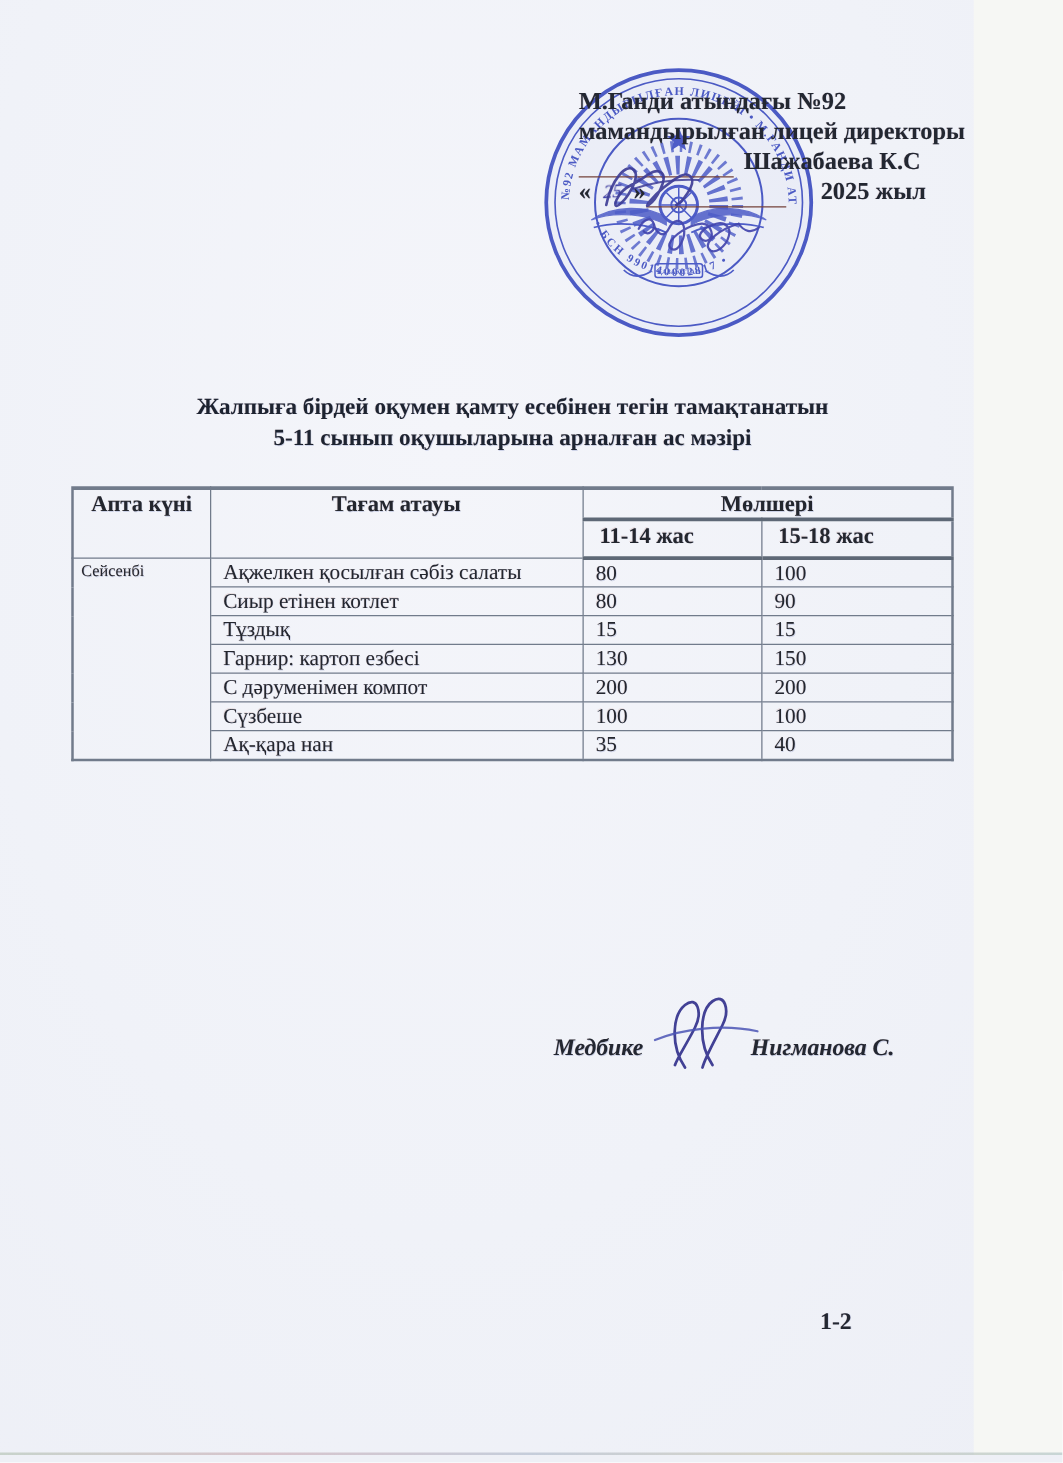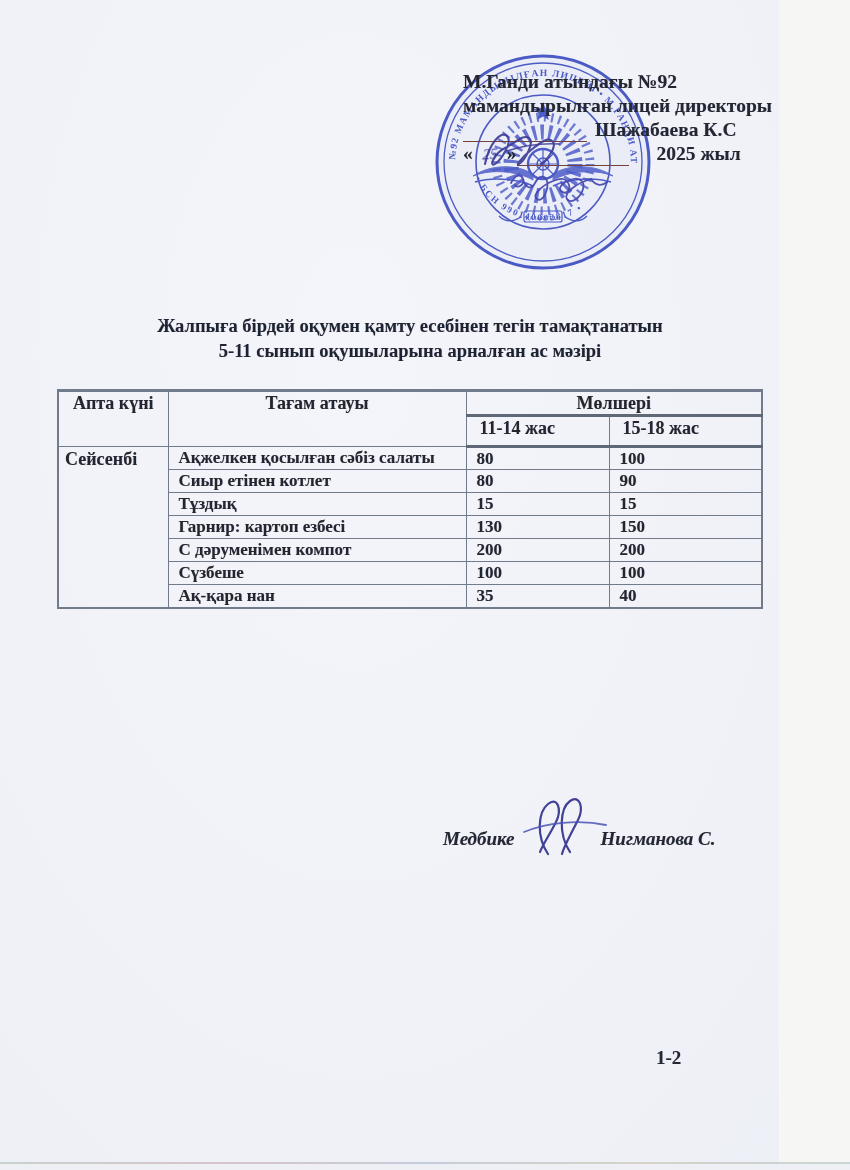--- a/index.html
+++ b/index.html
@@ -62,22 +62,22 @@
   table.menu, table.menu th, table.menu td { border:1.5px solid #717b8b; }
   table.menu { border-width:2.5px; border-top-width:3px; }
   table.menu thead tr.h1 th { height:23px; }
   table.menu thead tr.h2 th { height:31px; }
   table.menu thead th { font-size:18px; font-weight:bold; vertical-align:top; padding-top:1px; }
   table.menu thead th.center { }
   table.menu thead th.agecol { text-align:left; padding-left:13px; }
   table.menu thead tr.h2 th { border-bottom:3px solid #5e6876;font-family:Liberation Serif, serif; }
   table.menu th.span2 { border-bottom:3px solid #5e6876; }
   table.menu tbody td { height:23px; padding:0 2px 0 10px; vertical-align:middle;
-                        overflow:hidden; white-space:nowrap;font-weight:bold; }
-  table.menu td.day { font-weight:bold; vertical-align:top; padding:2px 2px 0 6px; font-size:18px; }
+                        overflow:hidden; white-space:nowrap; }
+  table.menu td.day { font-weight:normal; vertical-align:top; padding:2px 2px 0 6px; font-size:13px; }
 
   
   .nurse-row { position:absolute; left:443px; top:828px; z-index:2; font-weight:bold;
                font-size:19px; display:flex; white-space:nowrap;font-style:italic; }
   .nurse-gap { display:inline-block; width:86px; }
   .sig-nurse { position:absolute; left:516px; top:796px; z-index:3; }
 
   .page-num { position:absolute; left:656px; top:1047px; font-weight:bold; font-size:19px; z-index:2; }
 </style>
 </head>

